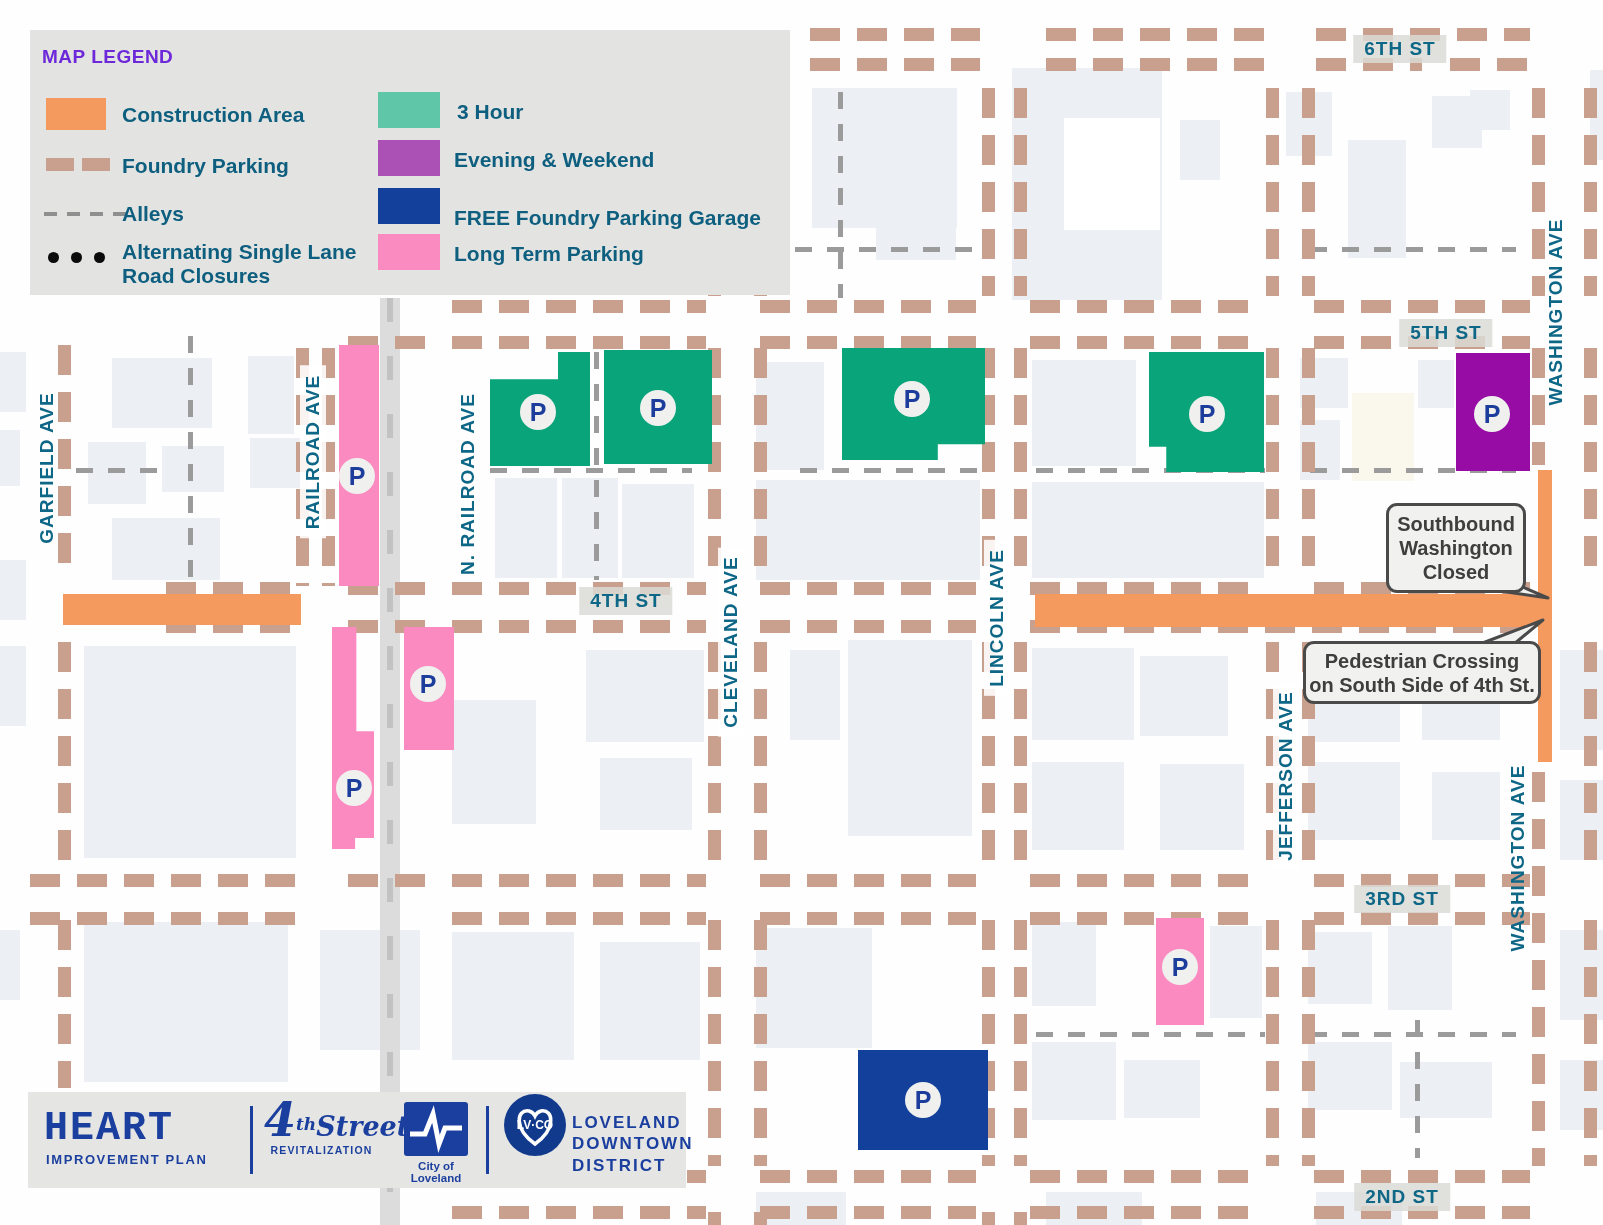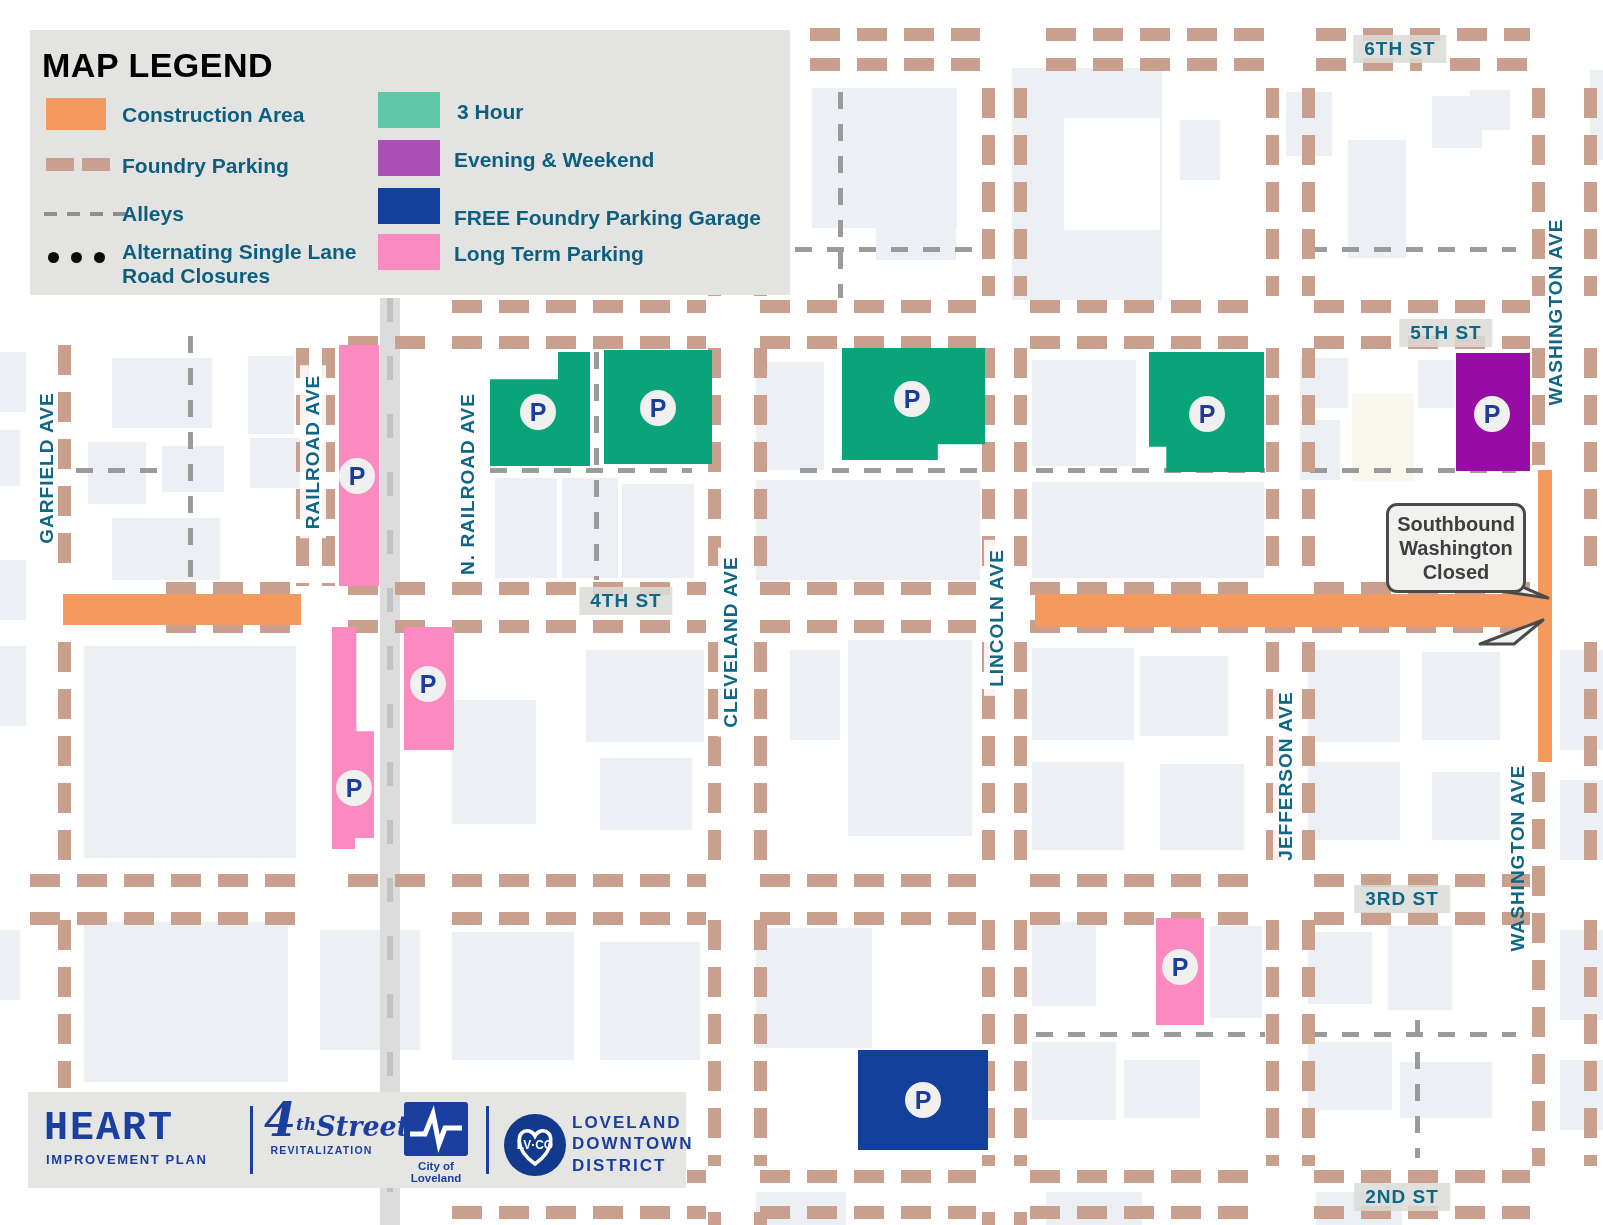--- a/index.html
+++ b/index.html
@@ -21,40 +21,40 @@
   .slabel.v{transform:translate(-50%,-50%) rotate(-90deg);}
   .slabel.v.badged{background:rgba(255,255,255,.88);padding:2px 9px;}
 
   .callout{position:absolute;background:#F1F1EF;border:3px solid #4A4A4A;border-radius:11px;color:#3E3E3E;
            font-weight:bold;text-align:center;font-size:20px;line-height:1.2;display:flex;flex-direction:column;justify-content:center;}
   #tails{position:absolute;left:0;top:0;pointer-events:none;}
   #tails polygon{fill:#F1F1EF;stroke:#4A4A4A;stroke-width:3;stroke-linejoin:round;}
 
   
   #legend{position:absolute;left:30px;top:30px;width:760px;height:265px;background:#E3E4E2;}
-  .leg-title{position:absolute;color:#000000;font-size:34px;font-weight:bold;letter-spacing:.5px;white-space:nowrap;}
+  .leg-title{position:absolute;color:#6d28d9;font-size:19px;font-weight:bold;letter-spacing:.5px;white-space:nowrap;}
   .leg-label{position:absolute;color:#0E5F7F;font-size:21px;font-weight:bold;white-space:nowrap;}
   .leg-swatch{position:absolute;}
   .leg-dash{position:absolute;}
   .leg-dot{position:absolute;border-radius:50%;}
 
   
   #footer{position:absolute;left:28px;top:1092px;width:658px;height:96px;background:#E5E5E3;color:#1B3F9E;}
   .ft{position:absolute;color:#1B3F9E;}
   .ft-divider{position:absolute;width:3px;background:#1B3F9E;top:14px;bottom:14px;}
   #heart-word{left:16px;top:14px;font-size:40px;font-weight:bold;letter-spacing:2px;font-family:Liberation Mono, monospace;}
   #heart-sub{left:18px;top:60px;font-size:13px;font-weight:bold;letter-spacing:1.6px;}
   #logo-4th{left:236px;top:8px;width:115px;text-align:center;font-family:"DejaVu Serif",serif;font-style:italic;}
   #logo-4th .num{font-size:46px;font-weight:bold;line-height:.9;}
   #logo-4th .th{font-size:17px;font-weight:bold;vertical-align:super;}
   #logo-4th .sub{display:block;font-family:"Liberation Sans",sans-serif;font-style:normal;font-size:10.5px;font-weight:bold;letter-spacing:1.2px;margin-top:2px;}
   #logo-col{left:372px;top:10px;width:72px;text-align:center;}
   #logo-col .sq{width:64px;height:54px;background:#1B3F9E;border-radius:3px;margin:0 auto;}
   #logo-col .cap{font-size:11.5px;font-weight:bold;margin-top:4px;}
-  #logo-lvco{left:474px;top:20px;}
+  #logo-lvco{left:474px;top:0;}
   #logo-ldd{left:544px;top:20px;font-size:17px;font-weight:bold;letter-spacing:2px;line-height:1.25;white-space:nowrap;}
 </style>
 </head>
 <body>
 
 <div id="canvas">
 
   <div id="layer-buildings">
       <div class="bld" style="left: 812px; top: 88px; width: 145px; height: 140px;"></div>
       <div class="bld" style="left: 876px; top: 160px; width: 80px; height: 100px;"></div>
@@ -276,20 +276,24 @@
   <svg id="tails" width="1603" height="1225" viewBox="0 0 1603 1225">
     <polygon points="1502,578 1548,598 1478,588"></polygon>
     <polygon points="1480,644 1543,620 1514,644"></polygon>
   </svg>
 
   <div class="callout" style="left:1386px;top:503px;width:134px;height:84px;">
     <div>Southbound</div>
     <div>Washington</div>
     <div>Closed</div>
   </div>
+  <div class="callout" style="left:1303px;top:641px;width:232px;height:57px;">
+    <div>Pedestrian Crossing</div>
+    <div>on South Side of 4th St.</div>
+  </div>
 
   <div id="legend">
     <div class="leg-title" style="left:12px;top:16px;">MAP LEGEND</div>
 
     <div class="leg-swatch" style="left:16px;top:68px;width:60px;height:32px;background:#F49A5F;"></div>
     <div class="leg-label" style="left:92px;top:73px;">Construction Area</div>
 
     <div class="leg-dash" style="left:16px;top:128px;width:28px;height:13px;background:#C9A08D;"></div>
     <div class="leg-dash" style="left:52px;top:128px;width:28px;height:13px;background:#C9A08D;"></div>
     <div class="leg-label" style="left:92px;top:124px;">Foundry Parking</div>

